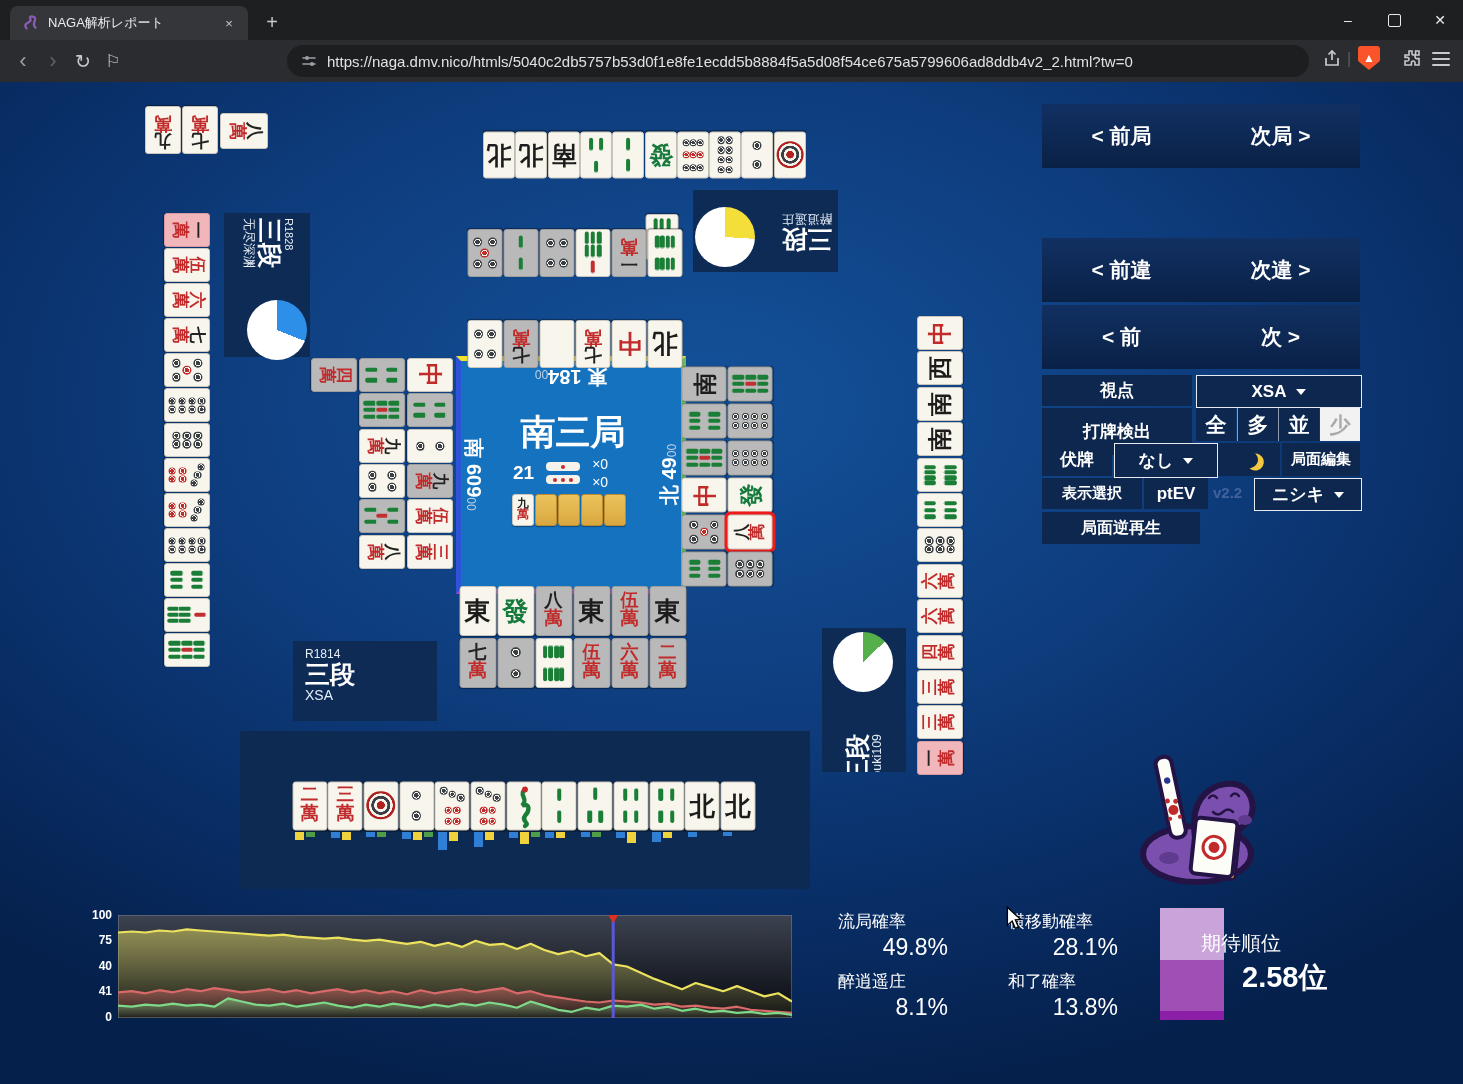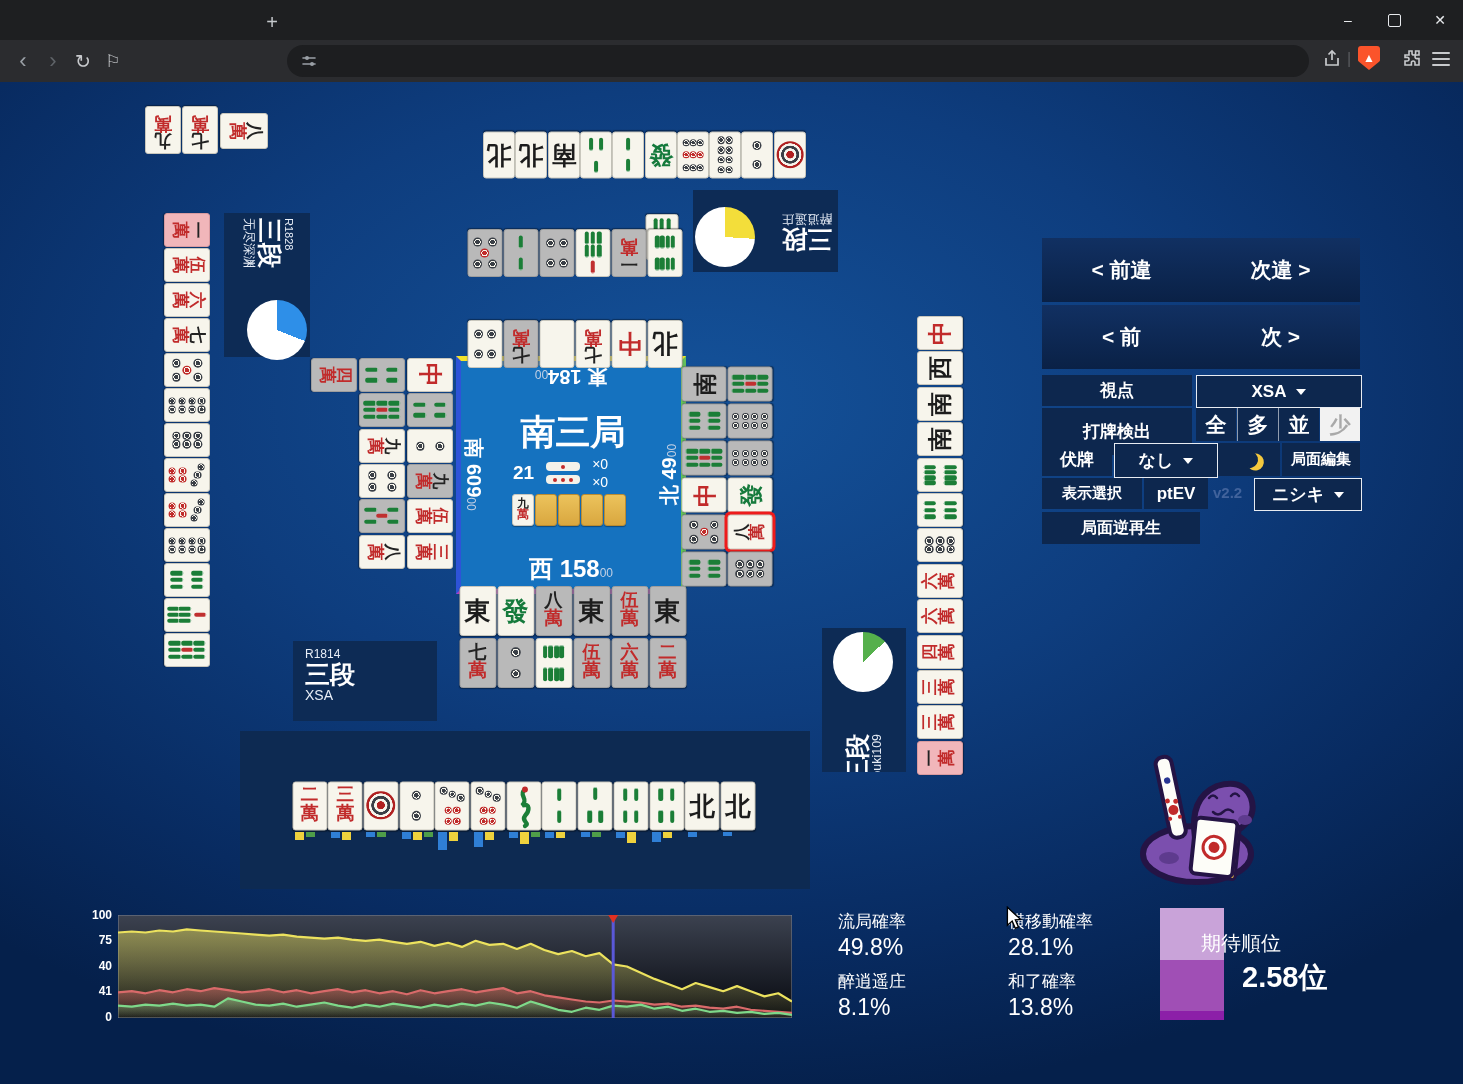--- a/index.html
+++ b/index.html
@@ -67,32 +67,39 @@
   .stk{position:absolute;border-radius:2px;transform:translate(-50%,-50%);}
   .bars{position:absolute;display:flex;align-items:flex-start;gap:2px;}
   .bars i{display:block;width:9px;}
   
   #handpanel{position:absolute;left:240px;top:649px;width:570px;height:158px;background:#0d2a52;}
   #bubble{position:absolute;left:1090px;top:491px;width:220px;height:125px;background:#fff;border-radius:10px;}
   #bubble:after{content:"";position:absolute;left:58px;top:123px;border-left:12px solid transparent;border-right:12px solid transparent;border-top:22px solid #fff;}
   #minichart{position:absolute;left:8px;top:8px;width:106px;height:109px;background:#ececec;}
   #bubbletext{position:absolute;left:122px;top:48px;font-size:15px;color:#333;white-space:nowrap;}
   .statlabel{position:absolute;color:#fff;font-size:17px;}
-  .statvalue{position:absolute;width:110px;color:#fff;font-size:23px;}
+  .statvalue{position:absolute;width:110px;text-align:right;color:#fff;font-size:23px;}
   #rankbar{position:absolute;left:1160px;top:826px;width:64px;height:112px;display:flex;flex-direction:column;}
   #ranklabel{position:absolute;left:1201px;top:848px;color:#fff;font-size:20px;}
   #rankvalue{position:absolute;left:1242px;top:876px;color:#fff;font-size:29px;font-weight:bold;}
   .ytick{position:absolute;left:84px;width:28px;text-align:right;color:#fff;font-size:12px;font-weight:bold;}
   #cursor{position:absolute;left:1003px;top:824px;z-index:50;}
 </style>
 </head>
 <body>
 <div id="stage">
 
 <div id="tabstrip">
+  <div class="tab">
+    <svg class="fav" viewBox="0 0 20 20">
+      <path d="M5 16 Q2 12 6 10 Q11 8 9 5 Q8 2 12 3 Q16 4 14 8 Q12 13 15 15" fill="none" stroke="#8a5bb8" stroke-width="2.6" stroke-linecap="round"></path>
+    </svg>
+    <span class="ttl">NAGA解析レポート</span>
+    <span class="cls">×</span>
+  </div>
   <div class="newtab">+</div>
   <div class="winbtns">
     <div class="winbtn">–</div>
     <div class="winbtn">
           <span class="sq"></span>
         </div>
     <div class="winbtn">✕</div>
   </div>
 </div>
 <div id="toolbar">
@@ -103,20 +110,21 @@
 </div>
 <div class="urlbox">
   <svg class="tune" width="16" height="16" viewBox="0 0 16 16">
     <g stroke="#9aa0a6" stroke-width="1.6" stroke-linecap="round">
       <line x1="2" y1="5" x2="14" y2="5"></line>
           <line x1="2" y1="11" x2="14" y2="11"></line>
     </g>
     <circle cx="6" cy="5" r="2" fill="#9aa0a6"></circle>
         <circle cx="11" cy="11" r="2" fill="#9aa0a6"></circle>
   </svg>
+  <span style="white-space:nowrap;overflow:hidden;">https://naga.dmv.nico/htmls/5040c2db5757b53d0f1e8fe1ecdd5b8884f5a5d08f54ce675a5799606ad8ddb4v2_2.html?tw=0</span>
 </div>
 <div class="rightico" style="left:1322px;">
   <svg width="20" height="20" viewBox="0 0 20 20" fill="none" stroke="#c8cacd" stroke-width="1.7">
     <path d="M4 10v7h12v-7"></path>
         <path d="M10 12V3"></path>
         <path d="M6.5 6.5 10 3l3.5 3.5"></path>
   </svg>
 </div>
 <div class="rightico" style="left:1347px;top:50px;color:#5a5c5f;">|</div>
 <div class="rightico" style="left:1358px;top:46px;">
@@ -128,20 +136,24 @@
   </svg>
 </div>
 <div class="rightico burger" style="left:1432px;">
       <span></span>
       <span></span>
       <span></span>
     </div>
 
 <div id="page">
 
+  <div class="navrow" style="top:22px;">
+    <div class="half">&lt; 前局</div>
+    <div class="half">次局 &gt;</div>
+  </div>
   <div class="navrow" style="top:156px;">
     <div class="half">&lt; 前違</div>
     <div class="half">次違 &gt;</div>
   </div>
   <div class="navrow" style="top:223px;">
     <div class="half">&lt; 前</div>
     <div class="half">次 &gt;</div>
   </div>
 
   <div class="ctl" style="left:1042px;top:293px;width:150px;height:31px;">視点</div>
@@ -174,23 +186,20 @@
 
   <div id="centerbox">
     <div class="score" style="top:2px;left:0;width:100%;text-align:center;transform:rotate(180deg);">
       <span>東</span> <span>184</span><span class="sub">00</span>
     </div>
     <div class="score" style="left:-63px;top:100px;width:150px;text-align:center;transform:rotate(90deg);">
       <span>南</span> <span>609</span><span class="sub">00</span>
     </div>
     <div class="score" style="right:-63px;top:100px;width:150px;text-align:center;transform:rotate(-90deg);">
       <span>北</span> <span>49</span><span class="sub">00</span>
-    </div>
-    <div class="score" style="bottom:4px;left:0;width:100%;text-align:center;font-size:24px;">
-      <span>西</span> <span>158</span><span class="sub">00</span>
     </div>
     <div class="abs" style="top:48px;left:14px;width:196px;text-align:center;font-size:35px;font-weight:bold;">南三局</div>
     <div class="abs" style="top:94px;left:52px;display:flex;align-items:center;gap:12px;">
       <span style="font-size:19px;font-weight:bold;">21</span>
       <span style="display:flex;flex-direction:column;gap:4px;">
         <span class="stick">
               <i style="left:15px;"></i>
             </span>
         <span class="stick">
               <i style="left:7px;"></i>

